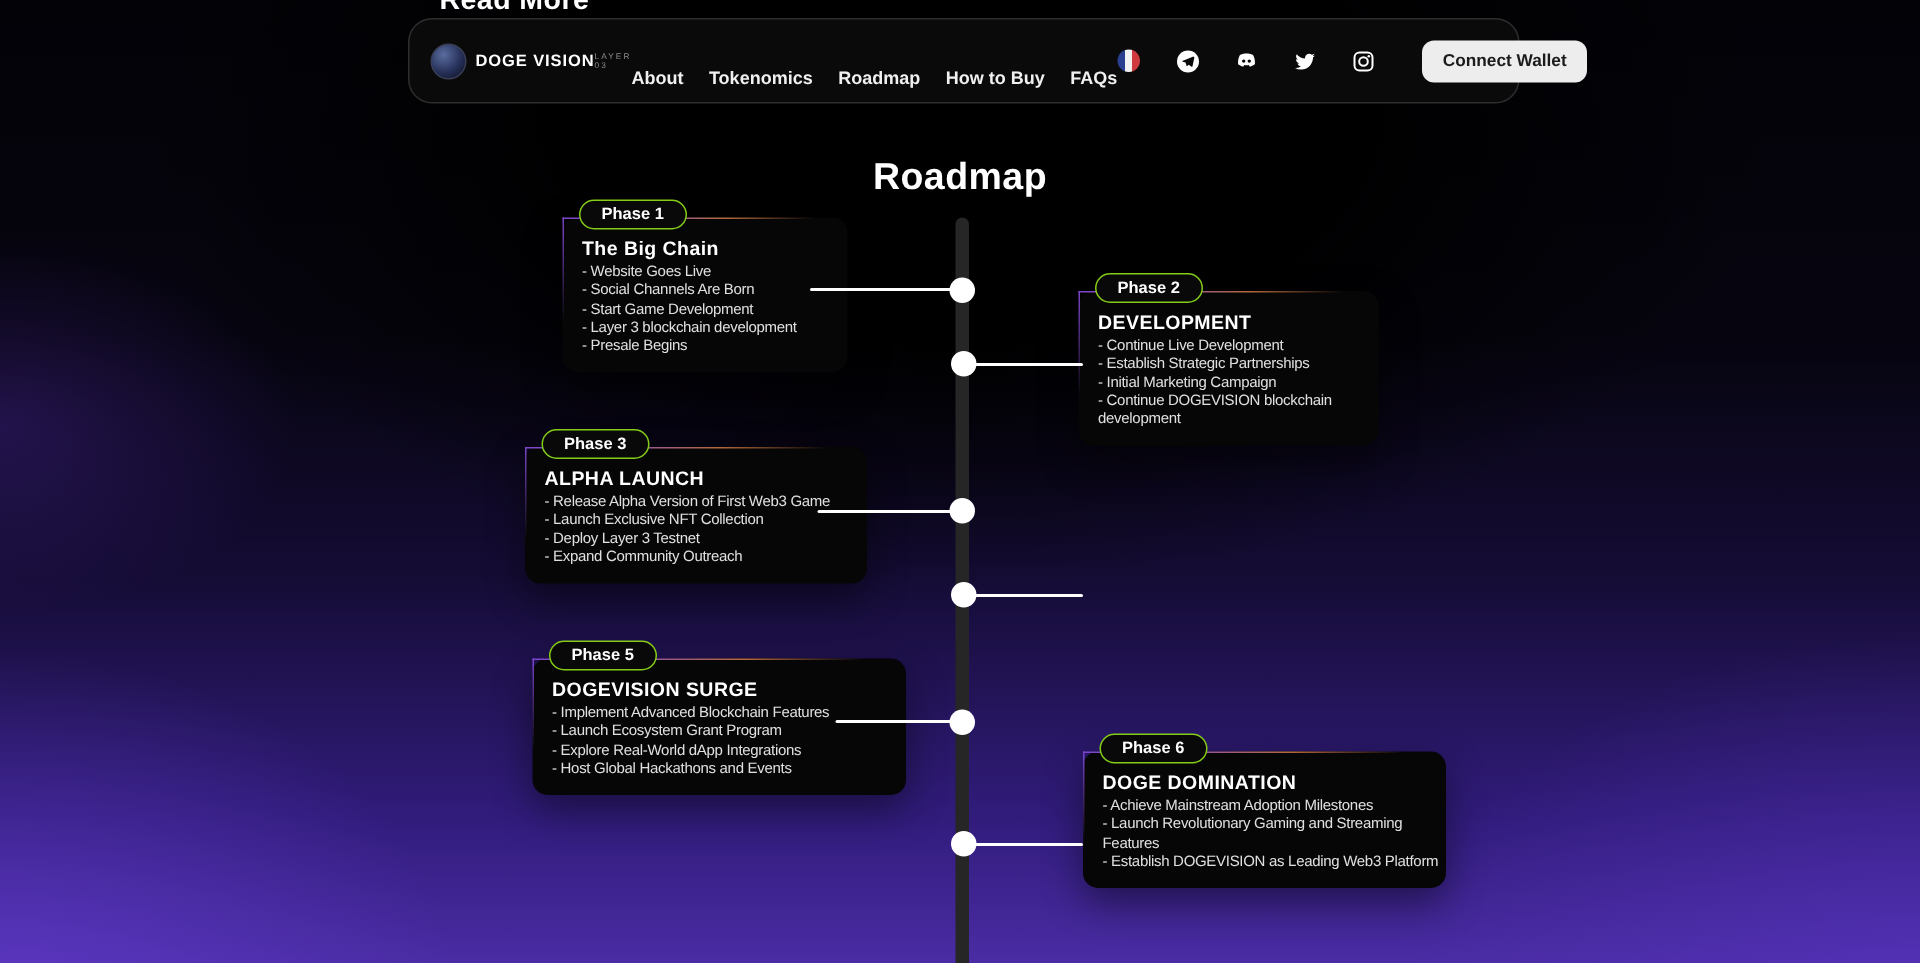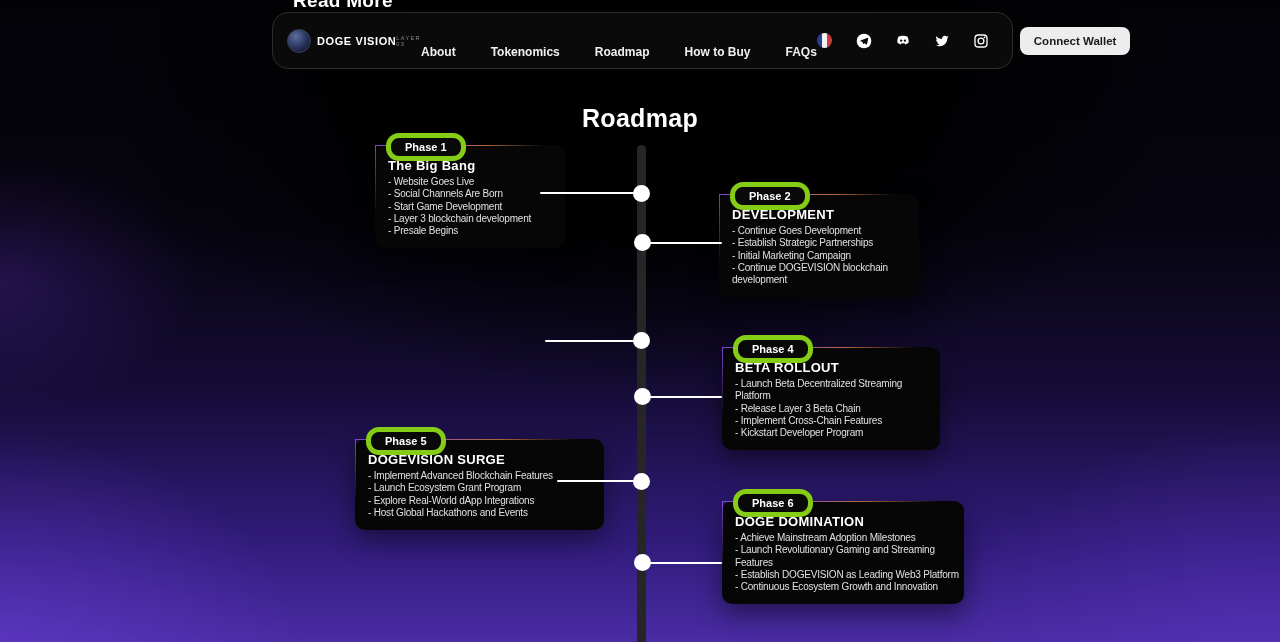--- a/index.html
+++ b/index.html
@@ -25,21 +25,21 @@
     background:#0a0a0a;border:1px solid #2d2d2d;border-radius:16px;
     display:flex;align-items:center;justify-content:space-between;padding:0 14px;
   }
   .brand{display:flex;align-items:center;gap:6px;cursor:pointer;}
   .brand-logo{width:24px;height:24px;border-radius:50%;
     background:radial-gradient(circle at 35% 30%, #5a6d9e 0%, #27315a 55%, #0a0d1c 100%);
     border:1px solid #3a3f55;flex:0 0 auto;}
   .brand-text{display:flex;flex-direction:row;align-items:flex-end;}
   .brand-name{font-size:11px;font-weight:800;color:#fff;letter-spacing:.6px;white-space:nowrap;}
   .brand-sub{font-size:5.5px;color:#8a8a8a;letter-spacing:1.4px;margin-top:1px;}
-  .nav-links{display:flex;gap:35px;align-items:center;margin-top:22px;}
+  .nav-links{display:flex;gap:17px;align-items:center;margin-top:22px;}
   .nav-link{font-size:12px;font-weight:700;color:#f0f0f0;text-decoration:none;white-space:nowrap;cursor:pointer;}
   .nav-right{display:flex;align-items:center;gap:23px;}
   .social{width:16px;height:16px;display:flex;align-items:center;justify-content:center;cursor:pointer;}
   .flag{width:15px;height:15px;border-radius:50%;
     background:linear-gradient(90deg,#2b3f90 0 33%,#f2f2f2 33% 66%,#cf3a3f 66% 100%);}
   .connect-btn{margin-left:8px;background:#ededed;color:#1b1b1b;border:none;border-radius:8px;
     padding:8px 14px;font-size:11.5px;font-weight:700;cursor:pointer;white-space:nowrap;}
 
   
   .section-title{position:absolute;left:0;right:0;top:104px;text-align:center;
@@ -49,21 +49,21 @@
     background:#262626;border-radius:5px 5px 0 0;z-index:1;}
   .connector{position:absolute;height:2px;background:#fff;border-radius:1px;z-index:3;}
   .dot{position:absolute;width:17px;height:17px;border-radius:50%;background:#fff;z-index:4;}
 
   .card{position:absolute;background:#060606;border-radius:10px;z-index:2;
     padding:11px 5px 11px 13px;box-shadow:0 10px 26px rgba(0,0,0,.45);}
   .card::after{content:'';position:absolute;top:0;left:0;width:92%;height:1px;
     background:linear-gradient(90deg,#7b45c9 0%,#8a52b8 28%,#b4683a 62%,rgba(180,104,58,0) 96%);}
   .card::before{content:'';position:absolute;top:0;left:0;width:1px;height:68%;
     background:linear-gradient(180deg,#7b45c9 0%,rgba(123,69,201,0) 100%);}
-  .badge{position:absolute;top:-12px;left:11px;background:#090909;border:5px solid #84cc16;
+  .badge{position:absolute;top:-12px;left:11px;background:#090909;border:1px solid #84cc16;
     border-radius:13px;padding:3px 14px;font-size:11px;font-weight:700;color:#fff;z-index:2;white-space:nowrap;}
   .card-title{font-size:13px;font-weight:800;color:#fff;letter-spacing:.3px;margin:2px 0 3px;}
   .item{font-size:10px;line-height:12.3px;letter-spacing:-.2px;color:#e0e0e0;}
 
   .p1{left:375px;top:145px;width:190px;}
   .p2{left:719px;top:194px;width:200px;}
   .p3{left:350px;top:298px;width:228px;}
   .p4{left:722px;top:347px;width:218px;}
   .p5{left:355px;top:439px;width:249px;}
   .p6{left:722px;top:501px;width:242px;}
@@ -152,58 +152,57 @@
 
   <div class="dot d1"></div>
   <div class="dot d2"></div>
   <div class="dot d3"></div>
   <div class="dot d4"></div>
   <div class="dot d5"></div>
   <div class="dot d6"></div>
 
   <div class="card p1">
     <div class="badge">Phase 1</div>
-    <div class="card-title">The Big Bang</div>
+    <div class="card-title">The Big Chain</div>
     <div class="item">- Website Goes Live</div>
     <div class="item">- Social Channels Are Born</div>
     <div class="item">- Start Game Development</div>
     <div class="item">- Layer 3 blockchain development</div>
     <div class="item">- Presale Begins</div>
   </div>
 
   <div class="card p2">
     <div class="badge">Phase 2</div>
     <div class="card-title">DEVELOPMENT</div>
-    <div class="item">- Continue Goes Development</div>
+    <div class="item">- Continue Live Development</div>
     <div class="item">- Establish Strategic Partnerships</div>
     <div class="item">- Initial Marketing Campaign</div>
     <div class="item">- Continue DOGEVISION blockchain development</div>
   </div>
 
-
-  <div class="card p4">
-    <div class="badge">Phase 4</div>
-    <div class="card-title">BETA ROLLOUT</div>
-    <div class="item">- Launch Beta Decentralized Streaming Platform</div>
-    <div class="item">- Release Layer 3 Beta Chain</div>
-    <div class="item">- Implement Cross-Chain Features</div>
-    <div class="item">- Kickstart Developer Program</div>
-  </div>
+  <div class="card p3">
+    <div class="badge">Phase 3</div>
+    <div class="card-title">ALPHA LAUNCH</div>
+    <div class="item">- Release Alpha Version of First Web3 Game</div>
+    <div class="item">- Launch Exclusive NFT Collection</div>
+    <div class="item">- Deploy Layer 3 Testnet</div>
+    <div class="item">- Expand Community Outreach</div>
+  </div>
+
 
   <div class="card p5">
     <div class="badge">Phase 5</div>
     <div class="card-title">DOGEVISION SURGE</div>
     <div class="item">- Implement Advanced Blockchain Features</div>
     <div class="item">- Launch Ecosystem Grant Program</div>
     <div class="item">- Explore Real-World dApp Integrations</div>
     <div class="item">- Host Global Hackathons and Events</div>
   </div>
 
   <div class="card p6">
     <div class="badge">Phase 6</div>
     <div class="card-title">DOGE DOMINATION</div>
     <div class="item">- Achieve Mainstream Adoption Milestones</div>
     <div class="item">- Launch Revolutionary Gaming and Streaming Features</div>
     <div class="item">- Establish DOGEVISION as Leading Web3 Platform</div>
-    <div class="item">- Continuous Ecosystem Growth and Innovation</div>
   </div>
 
 </div>
 
 </body></html>

